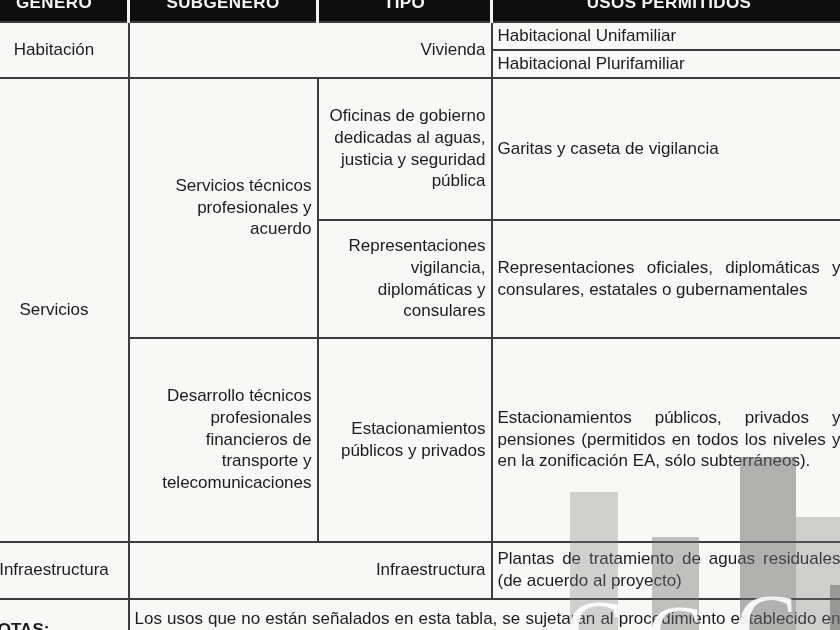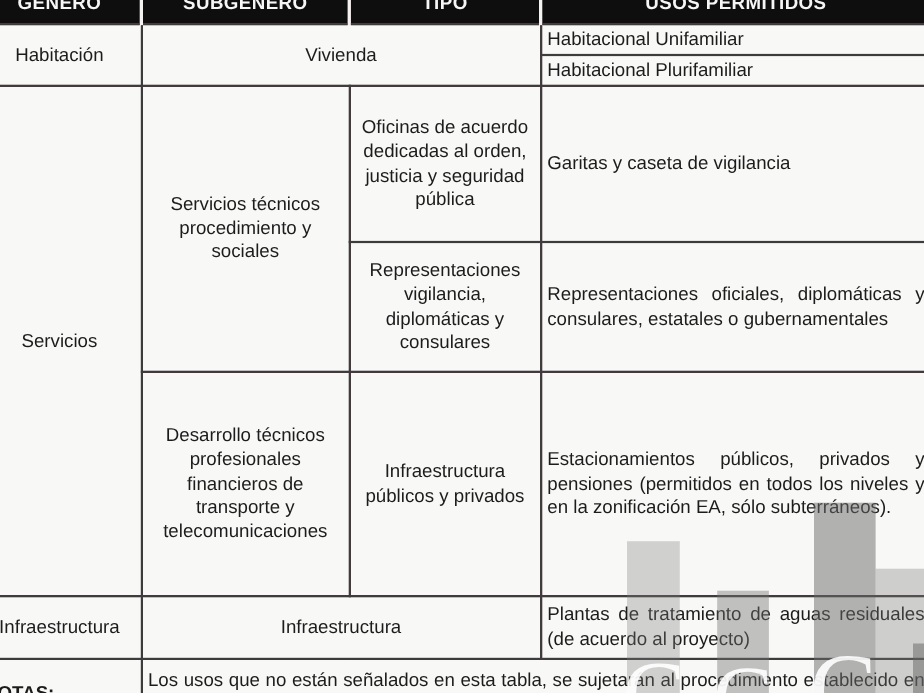--- a/index.html
+++ b/index.html
@@ -5,21 +5,21 @@
   html, body { margin: 0; padding: 0; }
   body {
     width: 840px; height: 630px;
     font-family: "Liberation Sans", "DejaVu Sans", sans-serif;
     background: #f2f2f0;
   }
   #page {
     position: relative;
     width: 840px; height: 630px;
     overflow: hidden;
-    background: #be185d;
+    background: #0f766e;
   }
   
   table.zoning {
     position: absolute;
     left: -22px; top: -16px;
     width: 867px;
     border-collapse: collapse;
     table-layout: fixed;
   }
   table.zoning td, table.zoning th {
@@ -39,21 +39,21 @@
     text-align: center;
     letter-spacing: 0.4px;
     border-left: 3px solid #f2f2f0;
     border-right: 3px solid #f2f2f0;
     border-top: none;
     border-bottom: 2px solid #3c3c3c;
   }
   th.first { border-left: none; }
   th.last  { border-right: none; }
   td.genero { text-align: center; }
-  td.subgen, td.tipo { text-align: center; padding-left: 5px; padding-right: 4px; margin-top: 36px; }
+  td.subgen, td.tipo { text-align: right; padding-left: 5px; padding-right: 4px; margin-top: 36px; }
   td.usos  { text-align: left; padding-left: 5px; }
   td.usos-just { text-align: justify; padding-left: 5px; padding-right: 40px; }
   td.usos-rep  { padding-right: 26px; }
   td.notas-label {
     vertical-align: top; text-align: left;
     font-weight: bold; font-size: 15.5px; padding-top: 6px; padding-left: 6px;
   }
   td.notas-text {
     vertical-align: top; text-align: justify;
     font-size: 15.5px; line-height: 1.32; padding-top: 5px; padding-right: 6px;
@@ -93,31 +93,31 @@
       <tr style="height:22px">
         <td class="genero" rowspan="2">Habitación</td>
         <td class="subgen" colspan="2" rowspan="2">Vivienda</td>
         <td class="usos">Habitacional Unifamiliar</td>
       </tr>
       <tr style="height:26px">
         <td class="usos">Habitacional Plurifamiliar</td>
       </tr>
       <tr style="height:142px">
         <td class="genero" rowspan="3">Servicios</td>
-        <td class="subgen" rowspan="2">Servicios técnicos procedimiento y sociales</td>
-        <td class="tipo">Oficinas de acuerdo dedicadas al orden, justicia y seguridad pública</td>
+        <td class="subgen" rowspan="2">Servicios técnicos profesionales y acuerdo</td>
+        <td class="tipo">Oficinas de gobierno dedicadas al aguas, justicia y seguridad pública</td>
         <td class="usos">Garitas y caseta de vigilancia</td>
       </tr>
       <tr style="height:118px">
         <td class="tipo">Representaciones vigilancia, diplomáticas y consulares</td>
         <td class="usos-just usos-rep">Representaciones oficiales, diplomáticas y consulares, estatales o gubernamentales</td>
       </tr>
       <tr style="height:204px">
         <td class="subgen">Desarrollo técnicos profesionales financieros de transporte y telecomunicaciones</td>
-        <td class="tipo">Infraestructura públicos y privados</td>
+        <td class="tipo">Estacionamientos públicos y privados</td>
         <td class="usos-just">Estacionamientos públicos, privados y pensiones (permitidos en todos los niveles y en la zonificación EA, sólo subterráneos).</td>
       </tr>
       <tr style="height:57px">
         <td class="genero">Infraestructura</td>
         <td class="subgen" colspan="2">Infraestructura</td>
         <td class="usos-just">Plantas de tratamiento de aguas residuales (de acuerdo al proyecto)</td>
       </tr>
       <tr style="height:62px">
         <td class="notas-label">NOTAS:</td>
         <td class="notas-text" colspan="3">Los usos que no están señalados en esta tabla, se sujetarán al procedimiento establecido en el Reglamento de la Ley de Desarrollo Urbano del Distrito Federal.</td>

